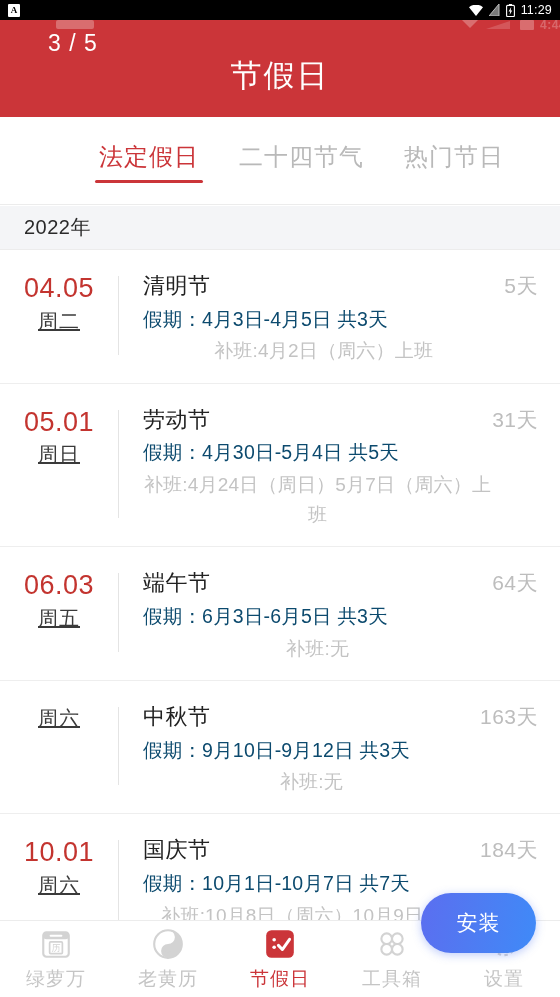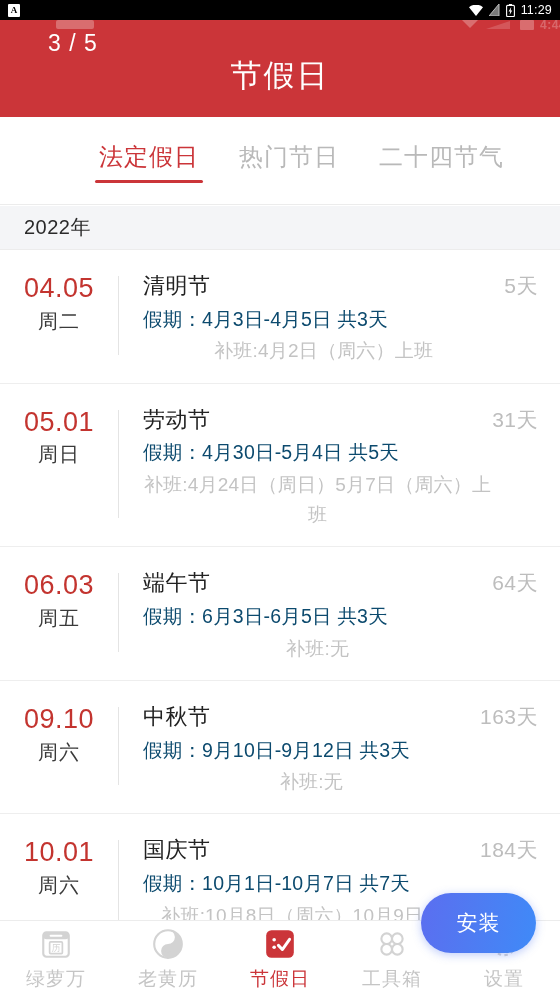--- a/index.html
+++ b/index.html
@@ -94,21 +94,21 @@
     padding:16px 22px 16px 0; border-bottom:1px solid #eeeeee;
     min-height:118px;
   }
   .row-date {
     width:118px; flex:0 0 118px; text-align:center; padding-top:6px;
   }
   .row-date .md {
     font-size:27px; color:#c3342f; font-weight:400; letter-spacing:.5px; line-height:1.25;
   }
   .row-date .wd {
-    font-size:20px; color:#3a3a3a; letter-spacing:1px; line-height:1.5;
+    font-size:20px; color:#3a3a3a; letter-spacing:1px; line-height:1.5;text-decoration:underline;
   }
   .row-sep {
     width:1px; align-self:stretch; background:#e4e4e4; margin:10px 0 12px 0;
     flex:0 0 1px;
   }
   .row-main { flex:1 1 auto; padding-left:24px; padding-top:4px; min-width:0; }
   .row-name { font-size:22px; color:#222; line-height:1.45; letter-spacing:.5px; }
   .row-holiday { font-size:19.5px; color:#0c4a6e; line-height:1.55; letter-spacing:.2px; margin-top:2px; }
   .row-work { font-size:19px; color:#c3c3c3; line-height:1.6; letter-spacing:.2px; margin-top:2px;text-align:center; }
   .row-count {
@@ -178,24 +178,24 @@
     <div class="ghost-text" style="left:540px; top:-2px;">4:44</div>
   </div>
 
   <div class="shot-counter">3 / 5</div>
 
   <div class="tabs">
     <div class="tab active">
       <span>法定假日</span>
     </div>
     <div class="tab">
+      <span>二十四节气</span>
+    </div>
+    <div class="tab">
       <span>热门节日</span>
-    </div>
-    <div class="tab">
-      <span>二十四节气</span>
     </div>
   </div>
 
   <div class="year-band">
     <span>2022年</span>
   </div>
 
   <div class="list">
 
     <div class="row">
@@ -235,21 +235,20 @@
       <div class="row-main">
         <div class="row-name">端午节</div>
         <div class="row-holiday">假期：6月3日-6月5日 共3天</div>
         <div class="row-work">补班:无</div>
       </div>
       <div class="row-count">64天</div>
     </div>
 
     <div class="row">
       <div class="row-date">
-        <div class="md">09.10</div>
         <div class="wd">周六</div>
       </div>
       <div class="row-sep"></div>
       <div class="row-main">
         <div class="row-name">中秋节</div>
         <div class="row-holiday">假期：9月10日-9月12日 共3天</div>
         <div class="row-work">补班:无</div>
       </div>
       <div class="row-count">163天</div>
     </div>

